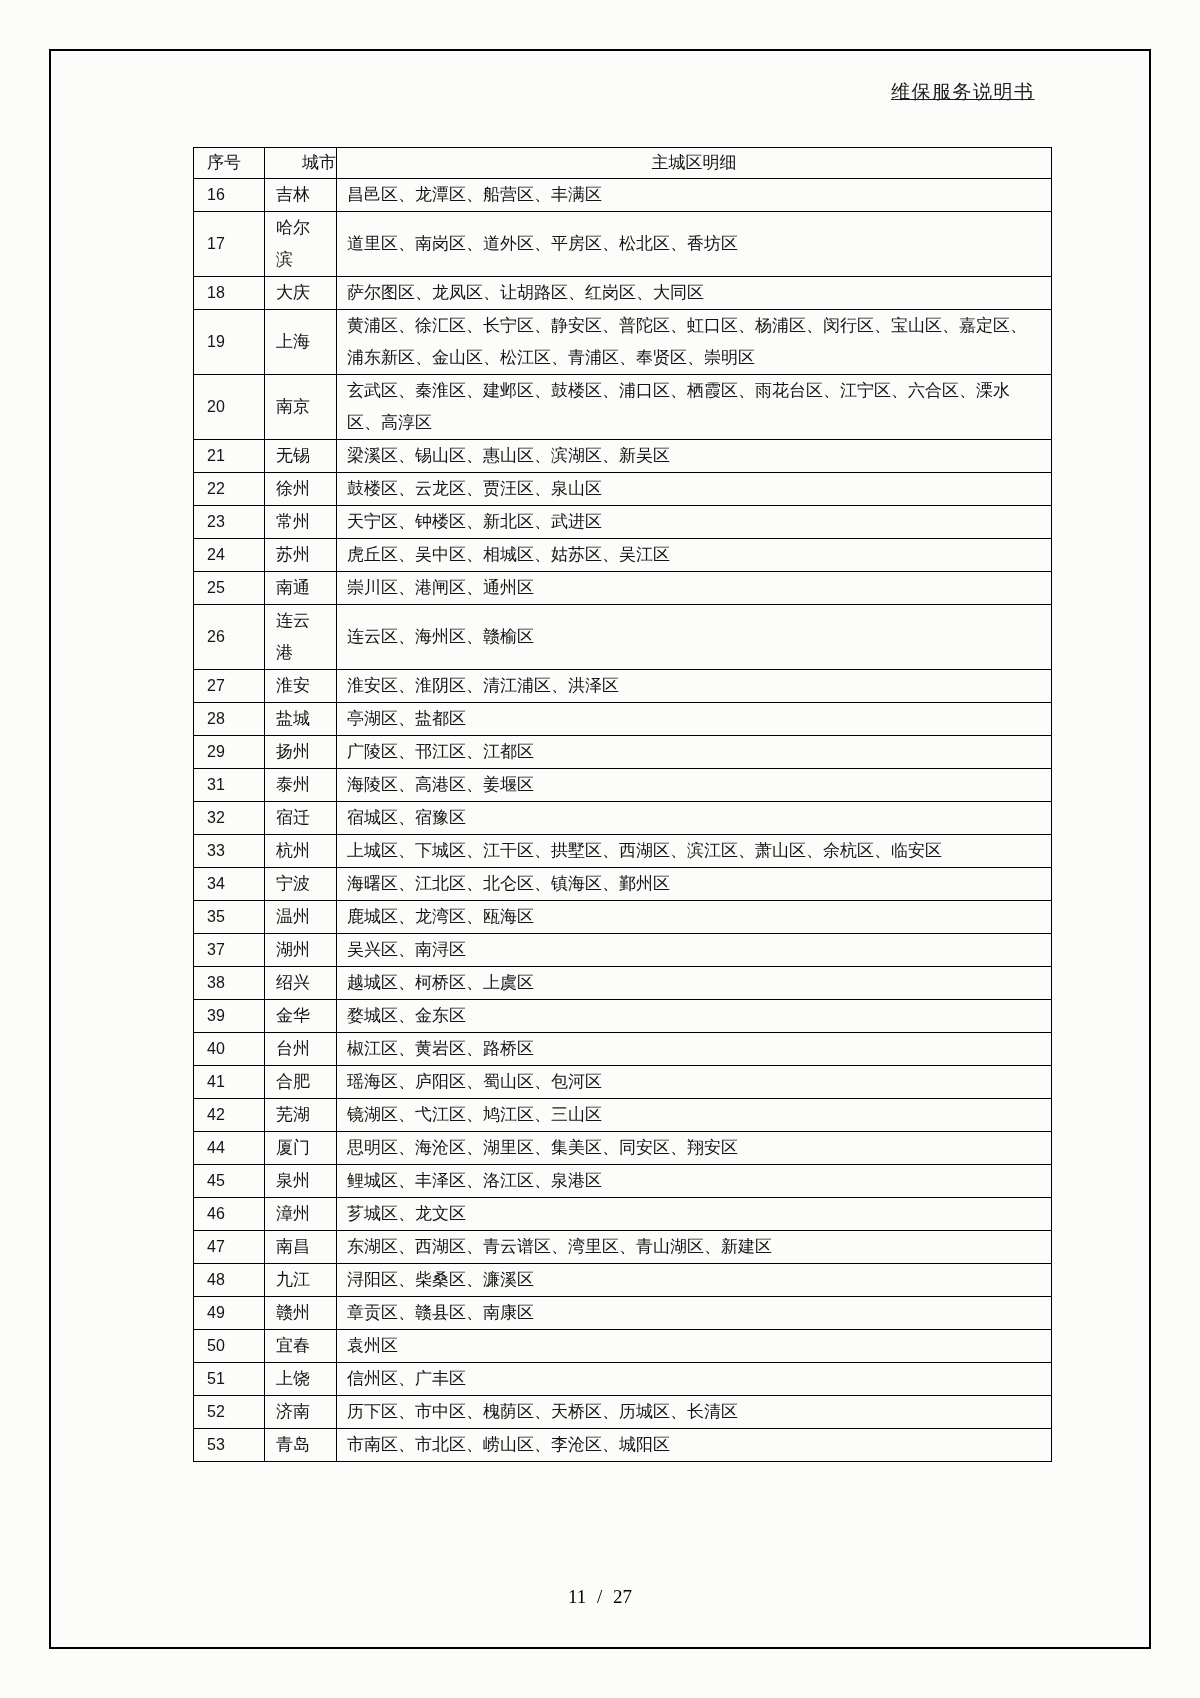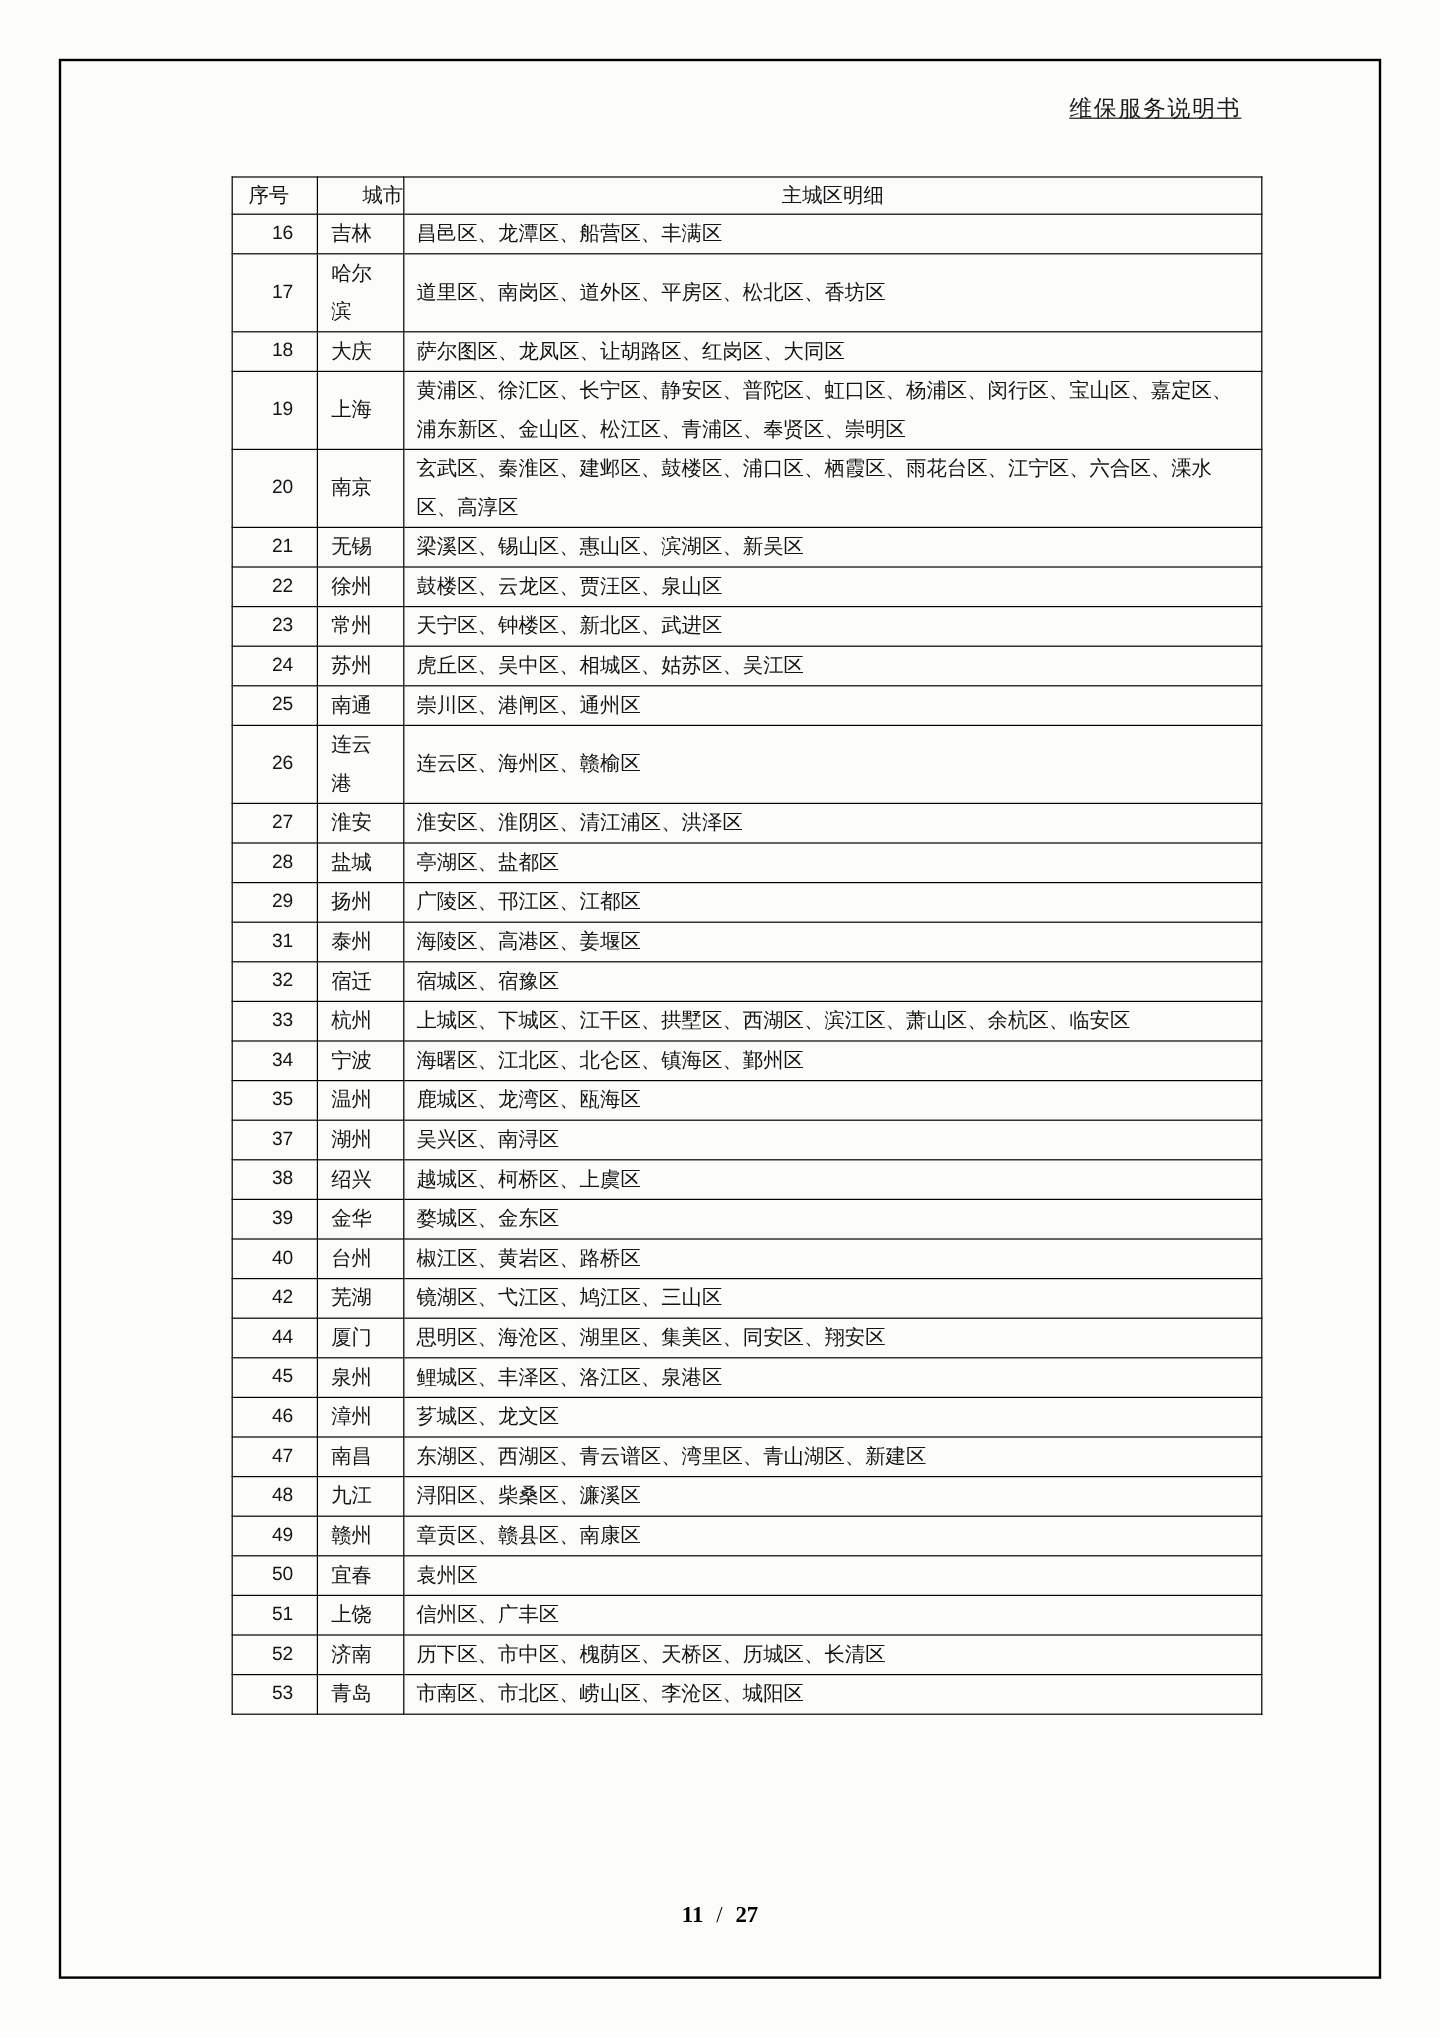--- a/index.html
+++ b/index.html
@@ -70,21 +70,21 @@
     text-align: center;
     padding: 0;
   }
   .doc-table td {
     line-height: 32px;
     padding: 0;
   }
   td.no {
     font-family: "Liberation Sans", "DejaVu Sans", sans-serif;
     font-size: 16px;
-    text-align: center;
+    text-align: left;
     padding-left: 13px;
   }
   td.city {
     text-align: left;
     padding-left: 11px;
     padding-right: 13px;
     word-break: break-all;
   }
   td.districts {
     text-align: left;
@@ -95,21 +95,21 @@
   .page-footer {
     position: absolute;
     top: 1586px;
     left: 0;
     width: 1200px;
     text-align: center;
     font-size: 19px;
     color: #000;
   }
   .page-footer .pnum {
-    font-weight: bold;
+    font-weight: normal;
     font-family: "Liberation Serif", "DejaVu Serif", serif;
     margin-top: 36px;
   }
   .page-footer .psep {
     font-weight: normal;
     margin: 0 6px;
   }
 </style>
 </head>
 <body>
@@ -241,20 +241,25 @@
         <td class="no">39</td>
         <td class="city">金华</td>
         <td class="districts">婺城区、金东区</td>
       </tr>
       <tr>
         <td class="no">40</td>
         <td class="city">台州</td>
         <td class="districts">椒江区、黄岩区、路桥区</td>
       </tr>
       <tr>
+        <td class="no">41</td>
+        <td class="city">合肥</td>
+        <td class="districts">瑶海区、庐阳区、蜀山区、包河区</td>
+      </tr>
+      <tr>
         <td class="no">42</td>
         <td class="city">芜湖</td>
         <td class="districts">镜湖区、弋江区、鸠江区、三山区</td>
       </tr>
       <tr>
         <td class="no">44</td>
         <td class="city">厦门</td>
         <td class="districts">思明区、海沧区、湖里区、集美区、同安区、翔安区</td>
       </tr>
       <tr>

